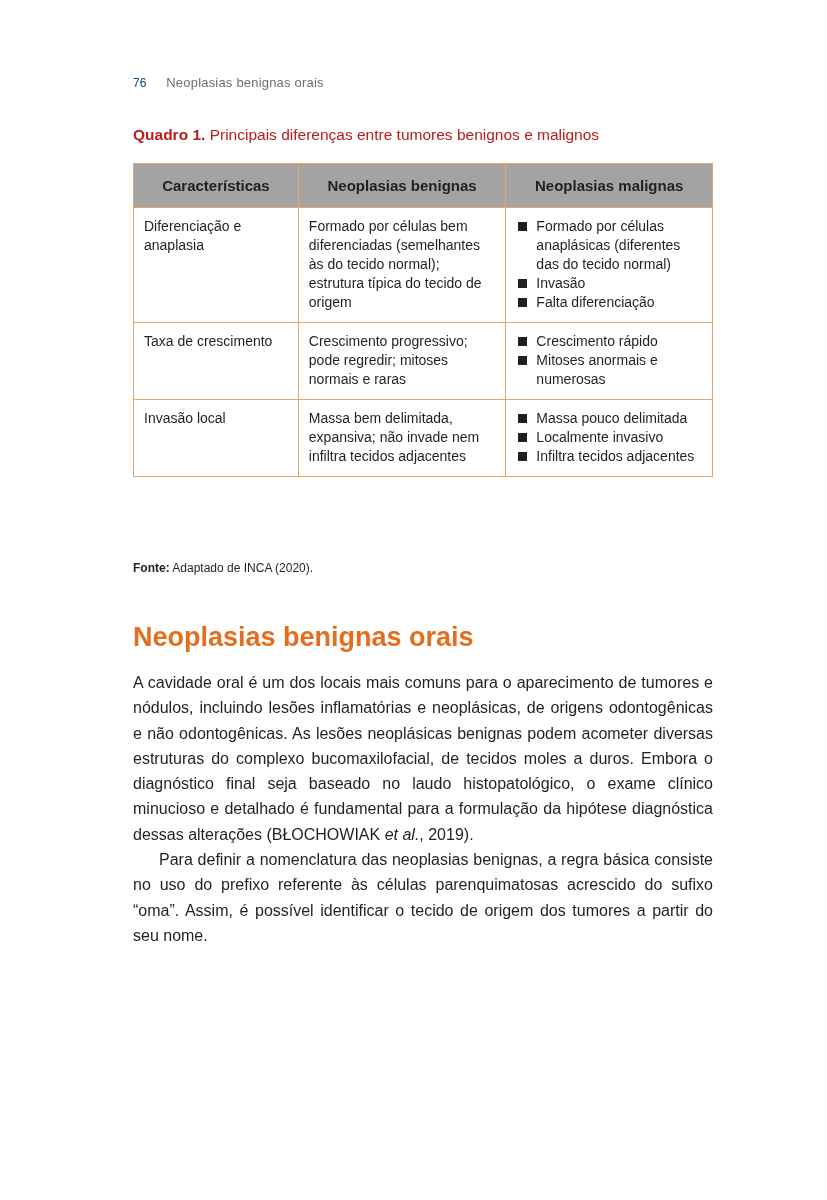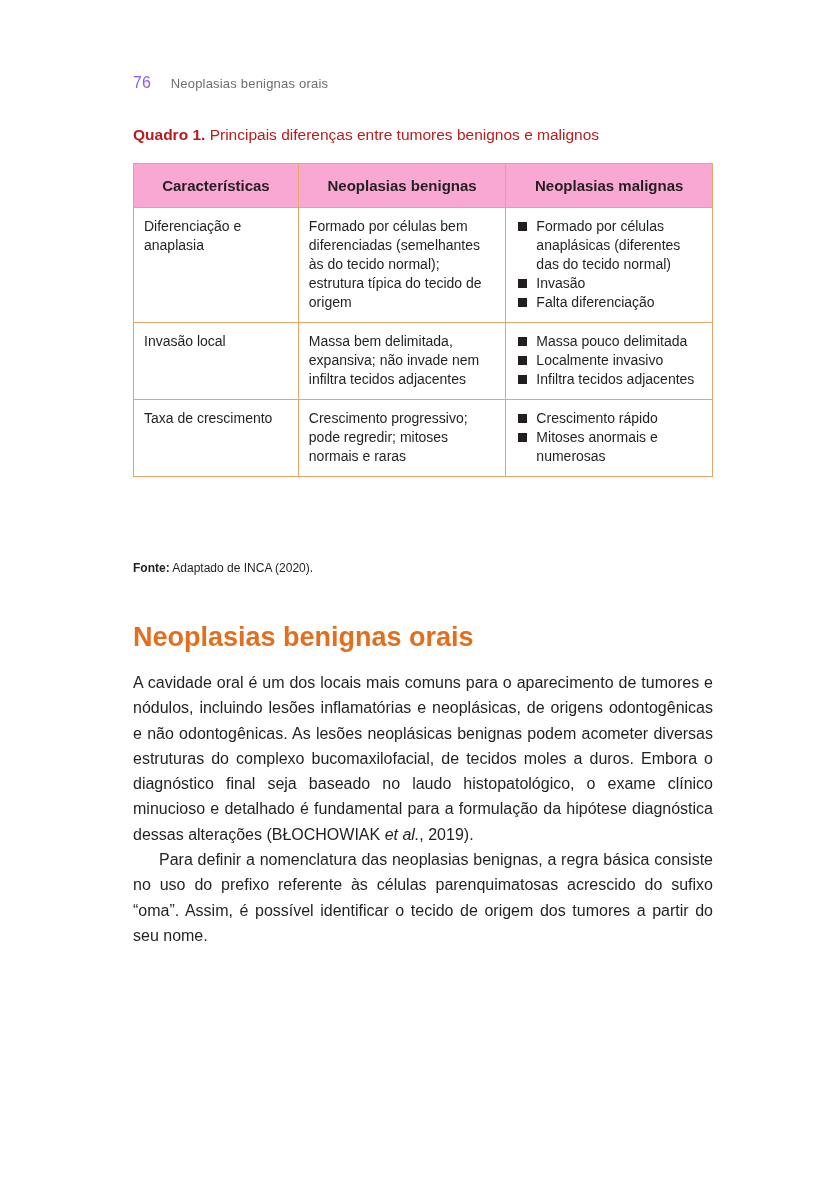--- a/index.html
+++ b/index.html
@@ -1,24 +1,24 @@
 <!DOCTYPE html>
 <html><head>
   <meta charset="utf-8">
   <style>
     html, body { margin: 0; padding: 0; background: #ffffff; }
     body { width: 827px; height: 1200px; position: relative; font-family: "Liberation Sans", sans-serif; color: #231f20; }
     .running-head { position: absolute; left: 133px; top: 74px; font-size: 14px; }
-    .page-num { color: #8b5cf6; margin-right: 16px; font-size: 16px; }
+    .page-num { color: #0c4a6e; margin-right: 16px; font-size: 12px; }
     .running-title { color: #6d6e71; font-size: 13px; letter-spacing: 0.2px; }
     .caption { position: absolute; left: 133px; top: 126px; font-size: 15.5px; color: #b91c1c; }
     .caption b { font-weight: bold; }
     table.quadro { position: absolute; left: 133px; top: 163px; width: 580px; border-collapse: collapse; font-size: 14px; line-height: 19px; }
     table.quadro th, table.quadro td { border: 1.5px solid #e8a66b; vertical-align: top; padding: 9px 10px 10px 10px; text-align: left; }
-    table.quadro th { background: #f9a8d4; font-weight: bold; text-align: center; vertical-align: middle; height: 27px; padding: 8px 10px; font-size: 15px; }
+    table.quadro th { background: #a3a3a3; font-weight: bold; text-align: center; vertical-align: middle; height: 27px; padding: 8px 10px; font-size: 15px; }
     col.c1 { width: 165px; } col.c2 { width: 208px; } col.c3 { width: 207px; }
     ul.bullets { list-style: none; margin: 0; padding: 0; }
     ul.bullets li { position: relative; padding-left: 20px; }
     ul.bullets li::before { content: ""; position: absolute; left: 2px; top: 5px; width: 9px; height: 9px; background: #231f20; }
     .fonte { position: absolute; left: 133px; top: 561px; font-size: 12px; }
     .fonte b { font-weight: bold; }
     h2.section { position: absolute; left: 133px; top: 622px; margin: 0; font-size: 27px; font-weight: bold; color: #e36f1e; }
     .body-text { position: absolute; left: 133px; top: 670px; width: 580px; font-size: 16px; line-height: 25.3px; text-align: justify; margin: 0; }
     .body-text p { margin: 0; }
     .body-text p.indent { text-indent: 26px; }
@@ -54,37 +54,37 @@
       <td>Formado por células bem diferenciadas (semelhantes às do tecido normal); estrutura típica do tecido de origem</td>
       <td>
         <ul class="bullets">
           <li>Formado por células anaplásicas (diferentes das do tecido normal)</li>
           <li>Invasão</li>
           <li>Falta diferenciação</li>
         </ul>
       </td>
     </tr>
     <tr>
+      <td>Taxa de crescimento</td>
+      <td>Crescimento progressivo; pode regredir; mitoses normais e raras</td>
+      <td>
+        <ul class="bullets">
+          <li>Crescimento rápido</li>
+          <li>Mitoses anormais e numerosas</li>
+        </ul>
+      </td>
+    </tr>
+    <tr>
       <td>Invasão local</td>
       <td>Massa bem delimitada, expansiva; não invade nem infiltra tecidos adjacentes</td>
       <td>
         <ul class="bullets">
           <li>Massa pouco delimitada</li>
           <li>Localmente invasivo</li>
           <li>Infiltra tecidos adjacentes</li>
-        </ul>
-      </td>
-    </tr>
-    <tr>
-      <td>Taxa de crescimento</td>
-      <td>Crescimento progressivo; pode regredir; mitoses normais e raras</td>
-      <td>
-        <ul class="bullets">
-          <li>Crescimento rápido</li>
-          <li>Mitoses anormais e numerosas</li>
         </ul>
       </td>
     </tr>
   </tbody>
 </table>
 
 <div class="fonte">
   <b>Fonte:</b><span> Adaptado de INCA (2020).</span>
 </div>
 

